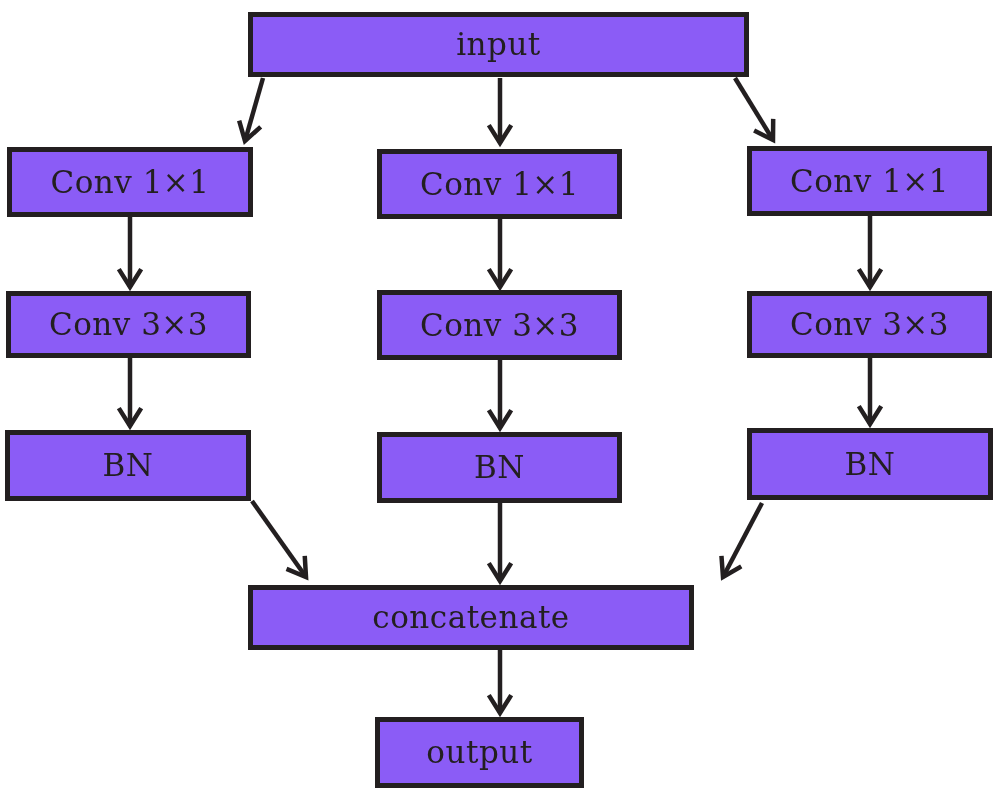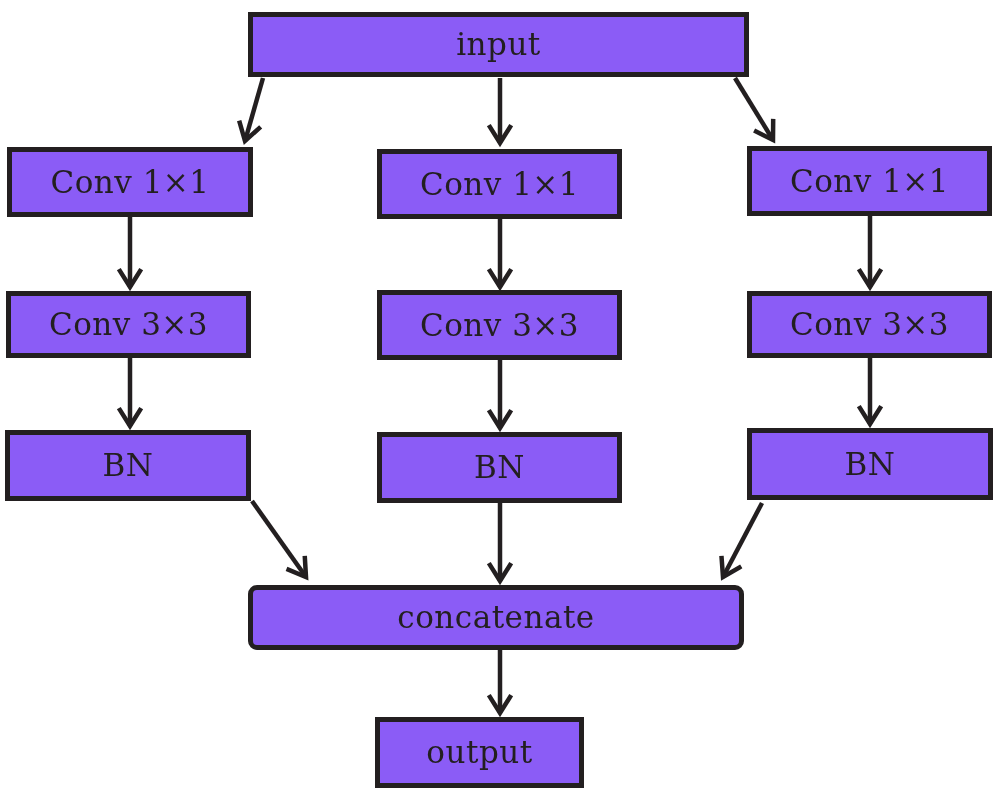--- a/index.html
+++ b/index.html
@@ -101,21 +101,21 @@
   <div class="node" style="left:5px; top:430px; width:246px; height:71px;">
     <span class="label">BN</span>
   </div>
   <div class="node" style="left:377px; top:432px; width:245px; height:71px;">
     <span class="label">BN</span>
   </div>
   <div class="node" style="left:747px; top:428px; width:246px; height:72px;">
     <span class="label">BN</span>
   </div>
 
-  <div class="node" style="left:248px; top:585px; width:496px; height:65px;border-radius:9px;">
+  <div class="node" style="left:248px; top:585px; width:446px; height:65px;">
     <span class="label">concatenate</span>
   </div>
 
   <div class="node" style="left:375px; top:717px; width:209px; height:71px;">
     <span class="label">output</span>
   </div>
 
 </div>
 
 </body></html>

